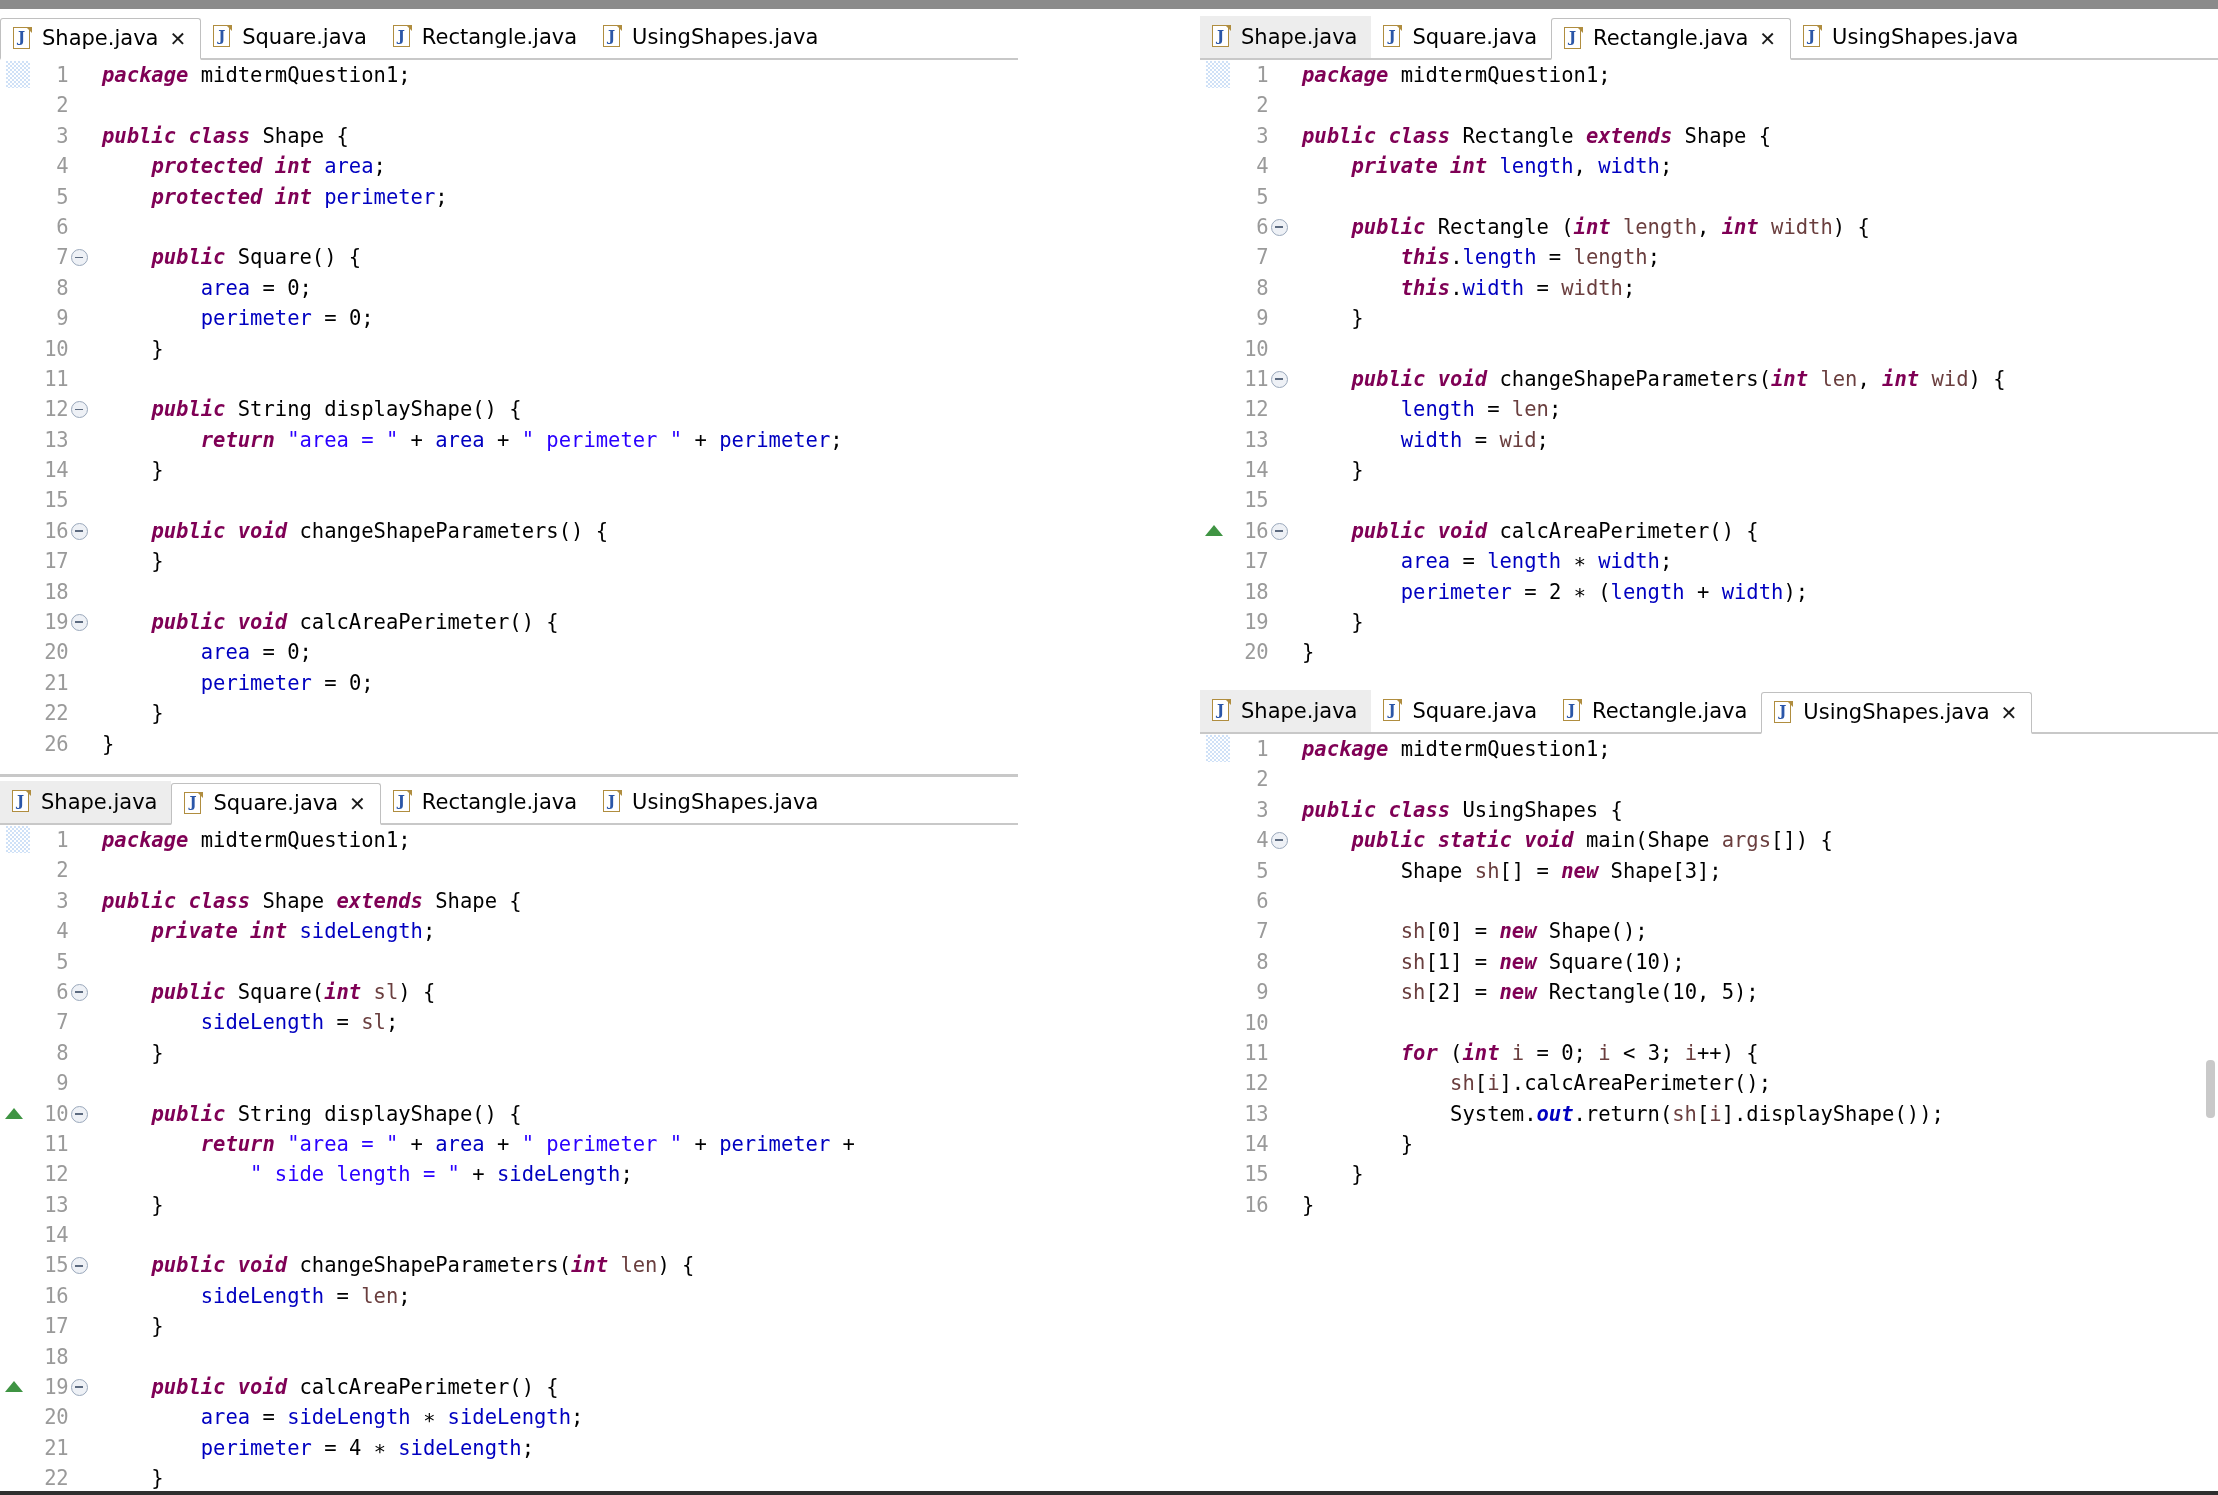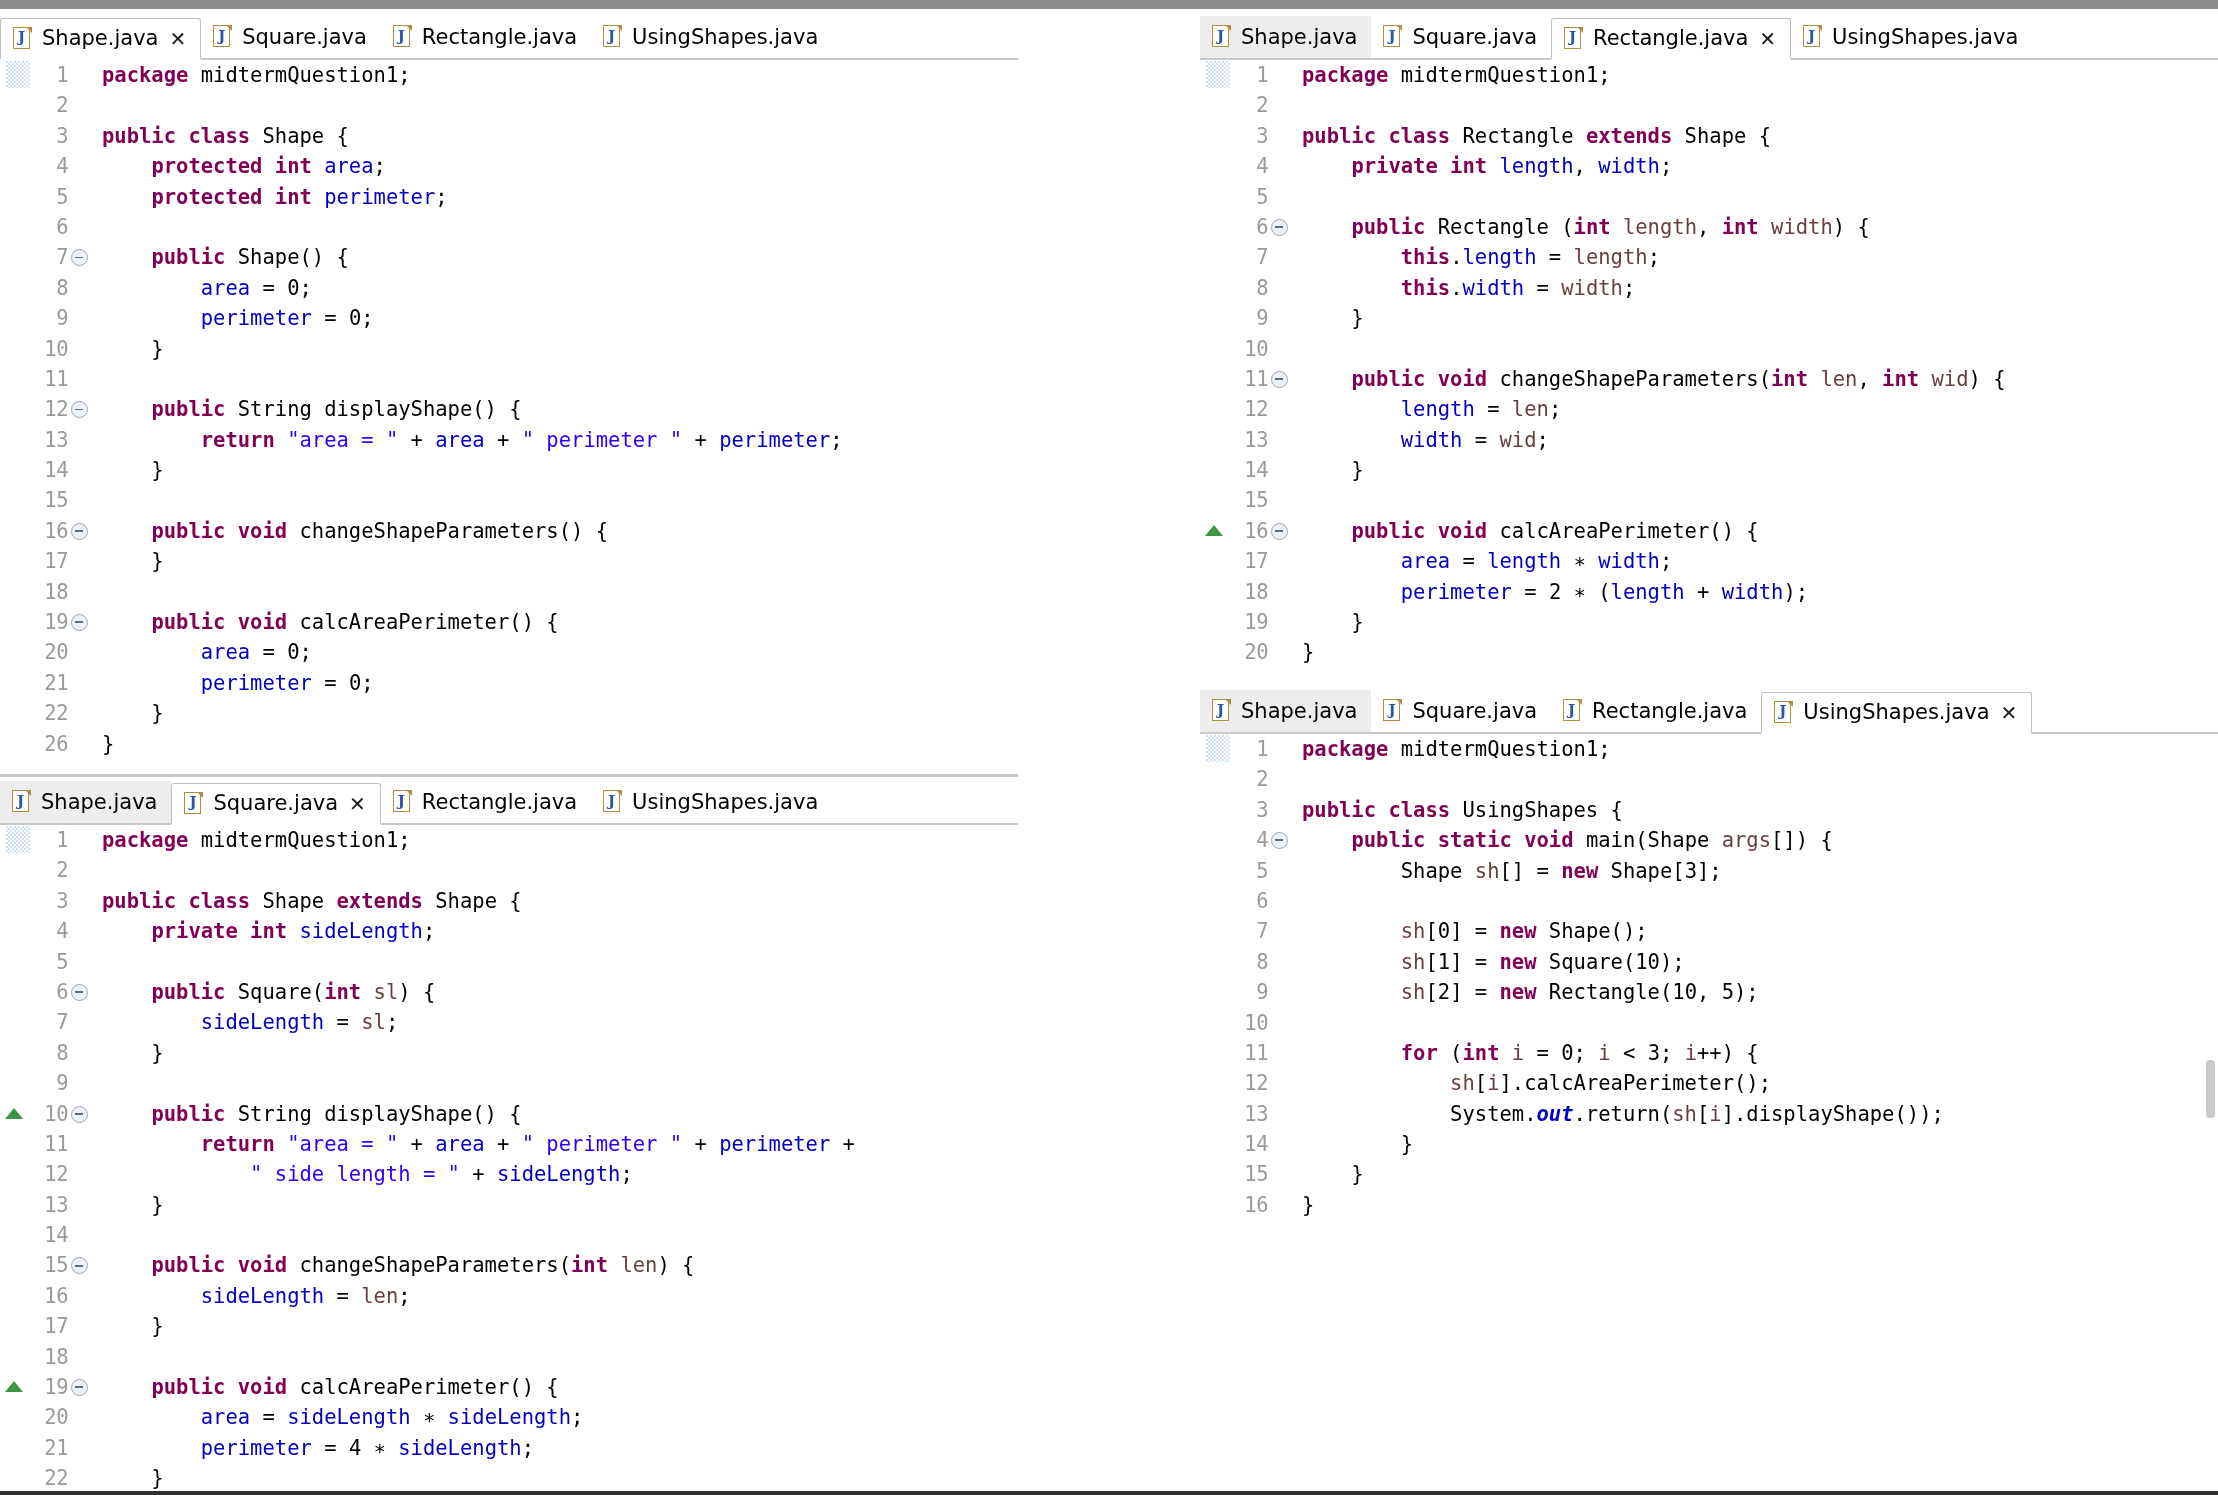--- a/index.html
+++ b/index.html
@@ -182,21 +182,21 @@
     width: 24px; height: 27px;
     background-color: #cfe1f7;
     background-image:
       linear-gradient(45deg, #ffffff 25%, transparent 25%, transparent 75%, #ffffff 75%),
       linear-gradient(45deg, #ffffff 25%, transparent 25%, transparent 75%, #ffffff 75%);
     background-size: 4px 4px;
     background-position: 0 0, 2px 2px;
   }
 
   
-  .kw  { color: #7f0055; font-weight: bold; }
+  .kw  { color: #7f0055; font-weight: bold; font-style: italic; }
   .str { color: #2a00ff; }
   .fld { color: #0000c0; margin-top: 11px; }
   .sfld{ color: #0000c0; font-weight: bold; font-style: italic; text-align: right; }
   .par { color: #6a3e3e; }
   .pln { color: #000000; }
 
   
   .hdivider {
     position: absolute;
     background: #c8c8c8;
@@ -256,21 +256,21 @@
         <span class="tab-label">UsingShapes.java</span>
       </div>
     </div>
   <div class="codearea" style="left:0; top:0; width:1018px; height:716px;">
       <div class="coderow"><div class="marker-col"><span class="pkg-marker"></span></div><div class="gutter-num">1</div><div class="fold-col"></div><div class="code-text"><span class="kw">package</span><span class="pln"> midtermQuestion1;</span></div></div>
       <div class="coderow"><div class="marker-col"></div><div class="gutter-num">2</div><div class="fold-col"></div><div class="code-text"> </div></div>
       <div class="coderow"><div class="marker-col"></div><div class="gutter-num">3</div><div class="fold-col"></div><div class="code-text"><span class="kw">public class</span><span class="pln"> Shape {</span></div></div>
       <div class="coderow"><div class="marker-col"></div><div class="gutter-num">4</div><div class="fold-col"></div><div class="code-text"><span class="pln">    </span><span class="kw">protected int</span><span class="pln"> </span><span class="fld">area</span><span class="pln">;</span></div></div>
       <div class="coderow"><div class="marker-col"></div><div class="gutter-num">5</div><div class="fold-col"></div><div class="code-text"><span class="pln">    </span><span class="kw">protected int</span><span class="pln"> </span><span class="fld">perimeter</span><span class="pln">;</span></div></div>
       <div class="coderow"><div class="marker-col"></div><div class="gutter-num">6</div><div class="fold-col"></div><div class="code-text"> </div></div>
-      <div class="coderow"><div class="marker-col"></div><div class="gutter-num">7</div><div class="fold-col"><span class="fold-minus"></span></div><div class="code-text"><span class="pln">    </span><span class="kw">public</span><span class="pln"> Shape() {</span></div></div>
+      <div class="coderow"><div class="marker-col"></div><div class="gutter-num">7</div><div class="fold-col"><span class="fold-minus"></span></div><div class="code-text"><span class="pln">    </span><span class="kw">public</span><span class="pln"> Square() {</span></div></div>
       <div class="coderow"><div class="marker-col"></div><div class="gutter-num">8</div><div class="fold-col"></div><div class="code-text"><span class="pln">        </span><span class="fld">area</span><span class="pln"> = </span><span class="pln">0</span><span class="pln">;</span></div></div>
       <div class="coderow"><div class="marker-col"></div><div class="gutter-num">9</div><div class="fold-col"></div><div class="code-text"><span class="pln">        </span><span class="fld">perimeter</span><span class="pln"> = </span><span class="pln">0</span><span class="pln">;</span></div></div>
       <div class="coderow"><div class="marker-col"></div><div class="gutter-num">10</div><div class="fold-col"></div><div class="code-text"><span class="pln">    }</span></div></div>
       <div class="coderow"><div class="marker-col"></div><div class="gutter-num">11</div><div class="fold-col"></div><div class="code-text"> </div></div>
       <div class="coderow"><div class="marker-col"></div><div class="gutter-num">12</div><div class="fold-col"><span class="fold-minus"></span></div><div class="code-text"><span class="pln">    </span><span class="kw">public</span><span class="pln"> String displayShape() {</span></div></div>
       <div class="coderow"><div class="marker-col"></div><div class="gutter-num">13</div><div class="fold-col"></div><div class="code-text"><span class="pln">        </span><span class="kw">return</span><span class="pln"> </span><span class="str">"area = "</span><span class="pln"> + </span><span class="fld">area</span><span class="pln"> + </span><span class="str">" perimeter "</span><span class="pln"> + </span><span class="fld">perimeter</span><span class="pln">;</span></div></div>
       <div class="coderow"><div class="marker-col"></div><div class="gutter-num">14</div><div class="fold-col"></div><div class="code-text"><span class="pln">    }</span></div></div>
       <div class="coderow"><div class="marker-col"></div><div class="gutter-num">15</div><div class="fold-col"></div><div class="code-text"> </div></div>
       <div class="coderow"><div class="marker-col"></div><div class="gutter-num">16</div><div class="fold-col"><span class="fold-minus"></span></div><div class="code-text"><span class="pln">    </span><span class="kw">public void</span><span class="pln"> changeShapeParameters() {</span></div></div>
       <div class="coderow"><div class="marker-col"></div><div class="gutter-num">17</div><div class="fold-col"></div><div class="code-text"><span class="pln">    }</span></div></div>

